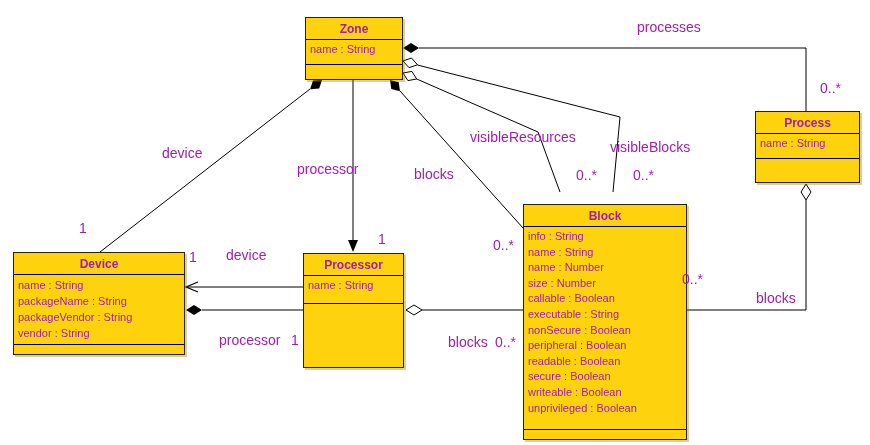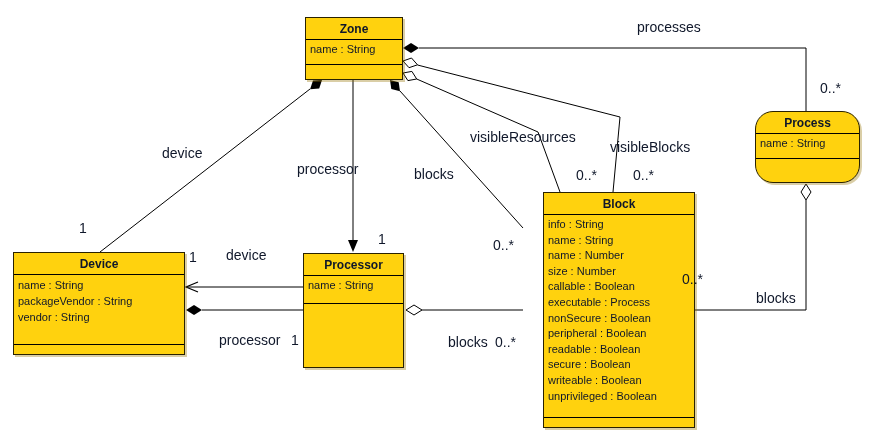--- a/index.html
+++ b/index.html
@@ -1,36 +1,36 @@
 <!DOCTYPE html>
 <html><head>
 <meta charset="utf-8">
 <style>
   html,body{margin:0;padding:0;background:#fff;}
   .canvas{
     position:relative;width:870px;height:445px;background:#fff;overflow:hidden;
-    font-family:"Liberation Sans","DejaVu Sans",sans-serif;color:#0f172a;
+    font-family:"Liberation Sans","DejaVu Sans",sans-serif;color:#a21caf;
   }
   svg.wires{position:absolute;left:0;top:0;width:870px;height:445px;}
   .uml-class{
     position:absolute;display:flex;flex-direction:column;
     background:#FFD20E;border:1px solid #2a2200;box-sizing:border-box;
     box-shadow:2px 2px 0 rgba(150,116,0,.35);
   }
   .uml-title{
     font-size:12px;font-weight:bold;text-align:center;
     padding:4px 2px 3px 2px;border-bottom:1px solid #000;white-space:nowrap;
   }
   .uml-attrs{flex:1;padding:2px 4px 0 4px;font-size:11px;overflow:hidden;}
   .uml-attrs div{white-space:nowrap;}
   .uml-ops{border-top:1px solid #000;}
   
   #cls-zone      {left:305px;top:17px; width:98px; height:63px;}
-  #cls-process   {left:755px;top:111px;width:105px;height:72px;border-radius:18px;}
-  #cls-block     {left:523px;top:192px;width:152px;height:236px;margin-left:20px;}
+  #cls-process   {left:755px;top:111px;width:105px;height:72px;}
+  #cls-block     {left:523px;top:204px;width:164px;height:236px;}
   #cls-device    {left:13px; top:252px;width:172px;height:103px;}
   #cls-processor {left:303px;top:253px;width:101px;height:115px;}
   #cls-zone      .uml-ops{height:14px;}
   #cls-process   .uml-ops{height:23px;}
   #cls-block     .uml-ops{height:9px;}
   #cls-device    .uml-ops{height:9px;}
   #cls-processor .uml-ops{height:63px;}
   #cls-block .uml-attrs div{line-height:15.6px;}
   #cls-device .uml-attrs div{line-height:16px;}
   .uml-attrs div{line-height:15px;}
@@ -91,35 +91,36 @@
   </div>
 
   <div class="uml-class" id="cls-block">
     <div class="uml-title">Block</div>
     <div class="uml-attrs">
         <div>info : String</div>
         <div>name : String</div>
         <div>name : Number</div>
         <div>size : Number</div>
         <div>callable : Boolean</div>
-        <div>executable : Process</div>
+        <div>executable : String</div>
         <div>nonSecure : Boolean</div>
         <div>peripheral : Boolean</div>
         <div>readable : Boolean</div>
         <div>secure : Boolean</div>
         <div>writeable : Boolean</div>
         <div>unprivileged : Boolean</div>
       </div>
     <div class="uml-ops"></div>
   </div>
 
   <div class="uml-class" id="cls-device">
     <div class="uml-title">Device</div>
     <div class="uml-attrs">
         <div>name : String</div>
+        <div>packageName : String</div>
         <div>packageVendor : String</div>
         <div>vendor : String</div>
       </div>
     <div class="uml-ops"></div>
   </div>
 
   <div class="uml-class" id="cls-processor">
     <div class="uml-title">Processor</div>
     <div class="uml-attrs">
         <div>name : String</div>

